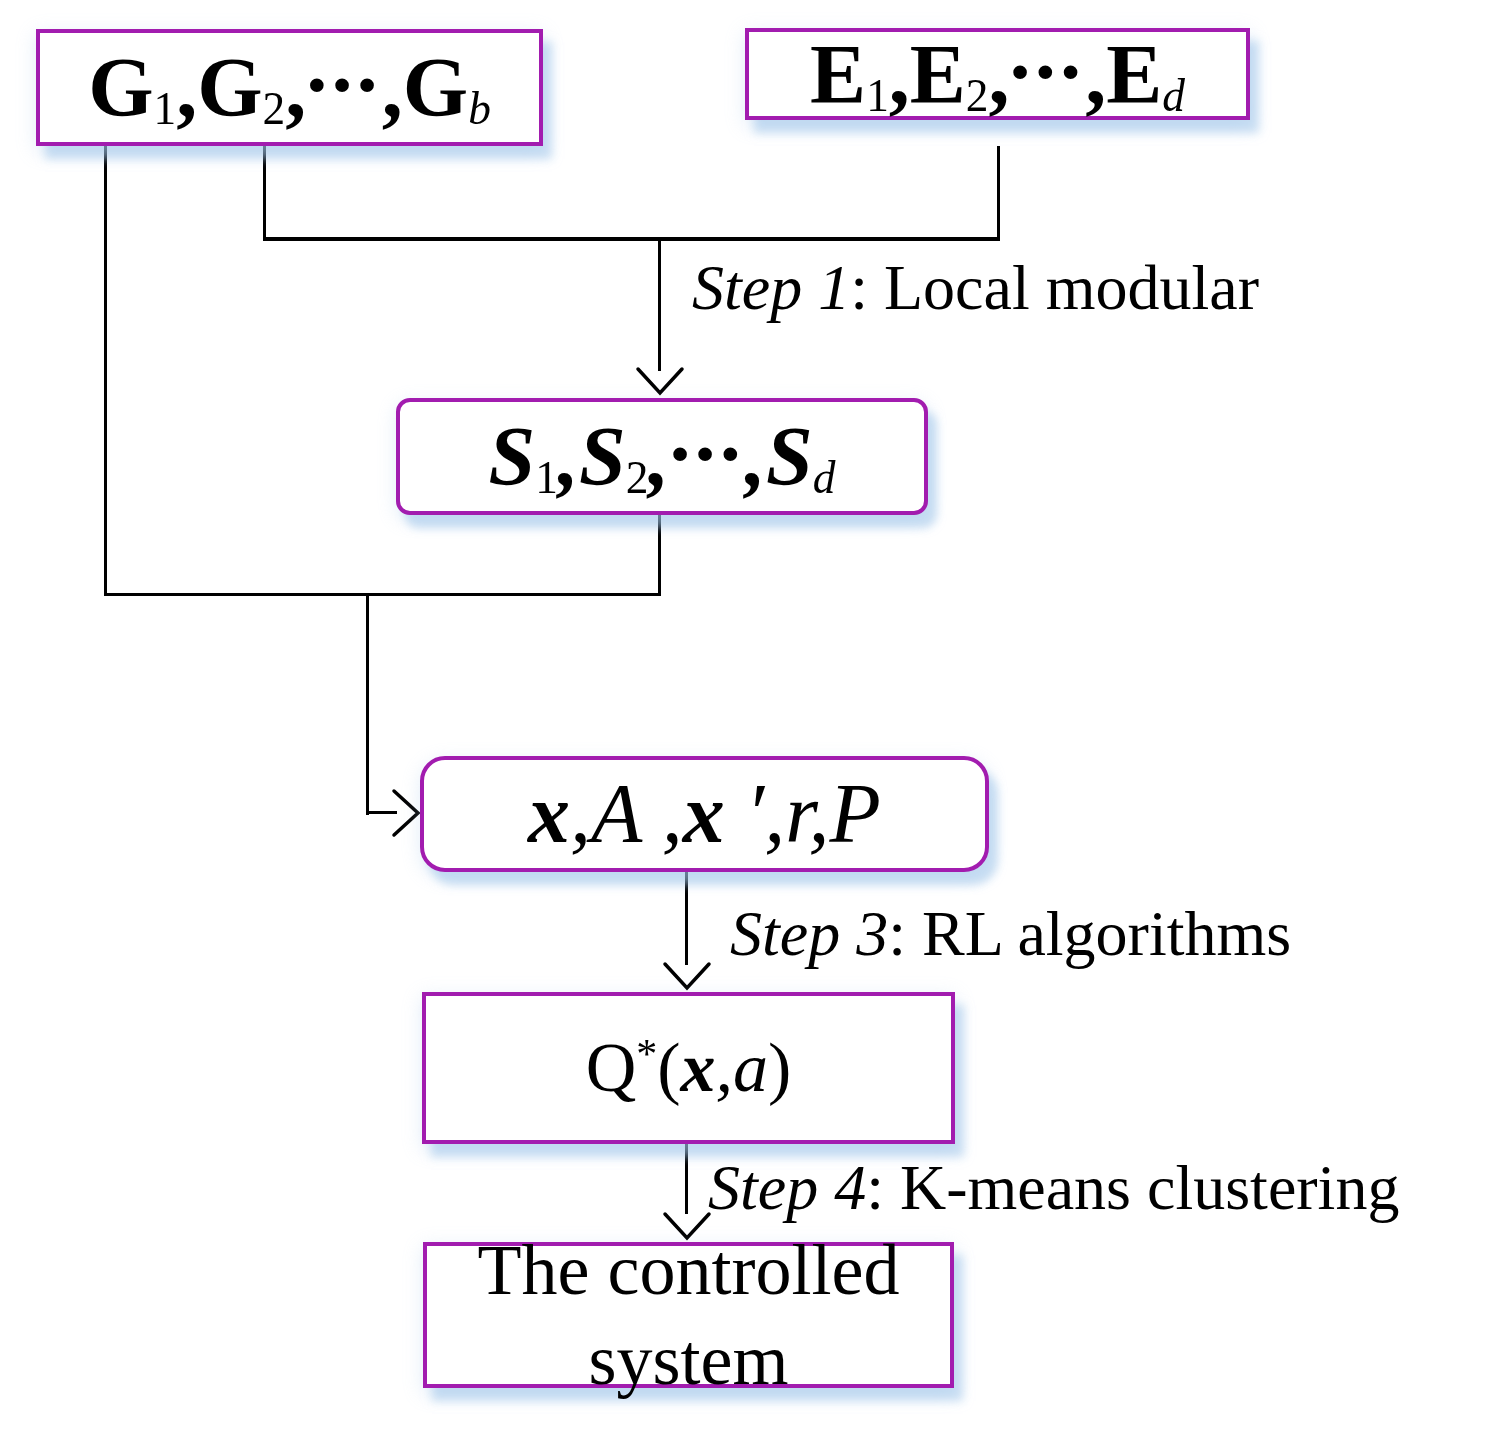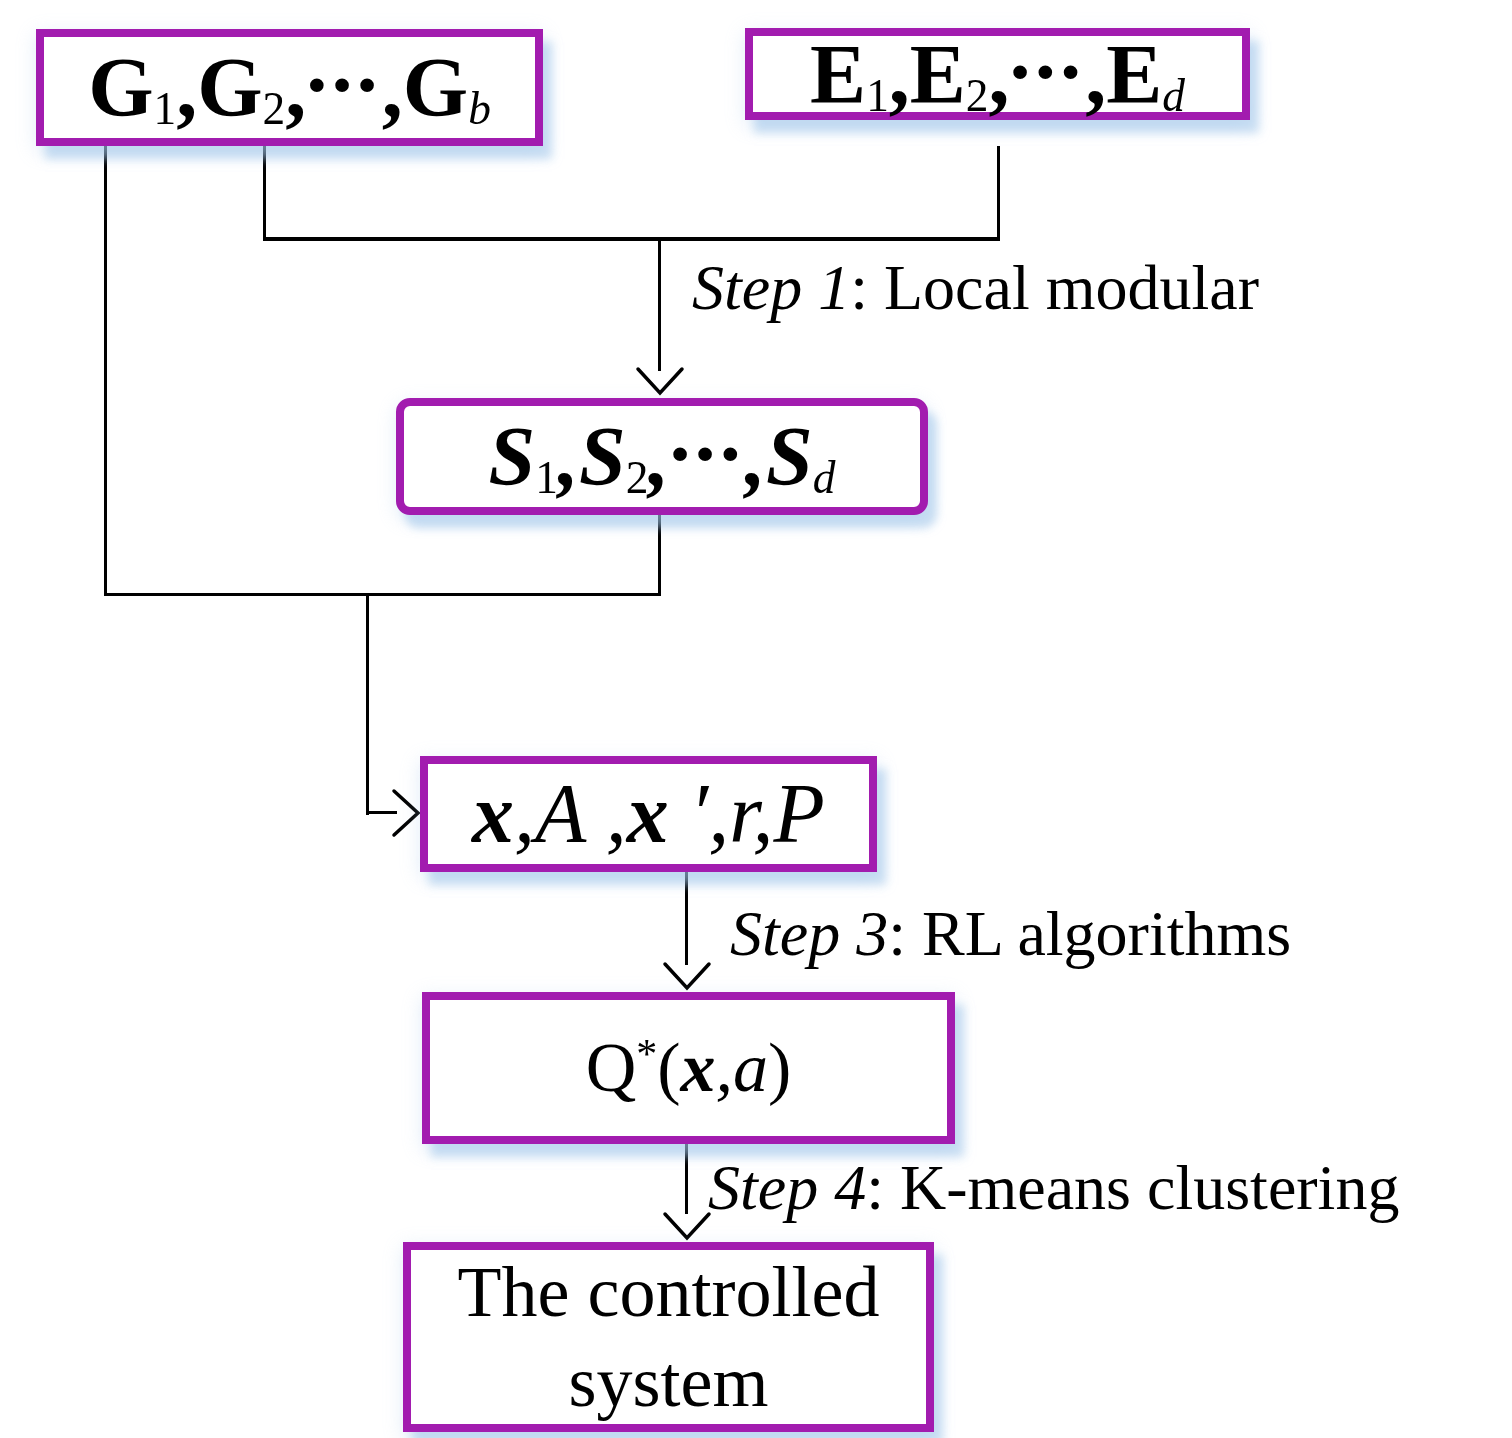--- a/index.html
+++ b/index.html
@@ -10,21 +10,21 @@
     overflow:hidden;
     font-family:"Liberation Serif","DejaVu Serif",serif;
     color:#000;
   }
   .line{position:absolute;background:#000;}
   .arrow{position:absolute;overflow:visible;}
   .arrow polyline{fill:none;stroke:#000;stroke-width:3.5;stroke-linecap:round;}
   .box{
     position:absolute;
     box-sizing:border-box;
-    border:8px solid #a21caf;
+    border:4px solid #a21caf;
     background:#ffffff;
     display:flex;align-items:center;justify-content:center;
     box-shadow:9px 13px 9px rgba(158,196,233,0.55), 0px 5px 18px rgba(158,196,233,0.30);
   }
   .box-text{font-size:84px;line-height:1;white-space:nowrap;}
   .b{font-weight:bold;}
   .i{font-style:italic;}
   .bi{font-weight:bold;font-style:italic;}
   .sub{font-size:0.54em;vertical-align:-0.16em;}
   .it{font-style:italic;}
@@ -74,29 +74,29 @@
   </div>
 
   <div class="box" style="left:745px;top:28px;width:505px;height:92px;">
     <div class="box-text"><span class="b">E</span><span class="sub">1</span><span class="b">,</span><span class="b">E</span><span class="sub">2</span><span class="b">,</span><span class="b dots">∙∙∙</span><span class="b">,</span><span class="b">E</span><span class="sub it">d</span></div>
   </div>
 
   <div class="box" style="left:396px;top:398px;width:532px;height:117px;border-radius:14px;">
     <div class="box-text"><span class="bi">S</span><span class="sub">1</span><span class="bi">,</span><span class="bi">S</span><span class="sub">2</span><span class="bi">,</span><span class="b dots">∙∙∙</span><span class="bi">,</span><span class="bi">S</span><span class="sub it">d</span></div>
   </div>
 
-  <div class="box" style="left:420px;top:756px;width:457px;height:116px;">
+  <div class="box" style="left:420px;top:756px;width:569px;height:116px;border-radius:25px;">
     <div class="box-text"><span class="bi">x</span><span class="i">,A ,</span><span class="bi">x</span><span class="i"> ′,r,P</span></div>
   </div>
 
   <div class="box" style="left:422px;top:992px;width:533px;height:152px;">
     <div class="q-text"><span>Q</span><span class="sup">*</span><span>(</span><span class="bi">x</span><span class="i">,a</span><span>)</span></div>
   </div>
 
-  <div class="box" style="left:403px;top:1242px;width:531px;height:190px;">
+  <div class="box" style="left:423px;top:1242px;width:531px;height:146px;">
     <div class="sys-text">
       <div>The controlled</div>
       <div>system</div>
     </div>
   </div>
 
   <div class="step" style="left:692px;top:248px;width:680px;">
     <div class="sl1"><span class="it">Step 1</span><span>: Local modular</span></div>
   </div>
 

